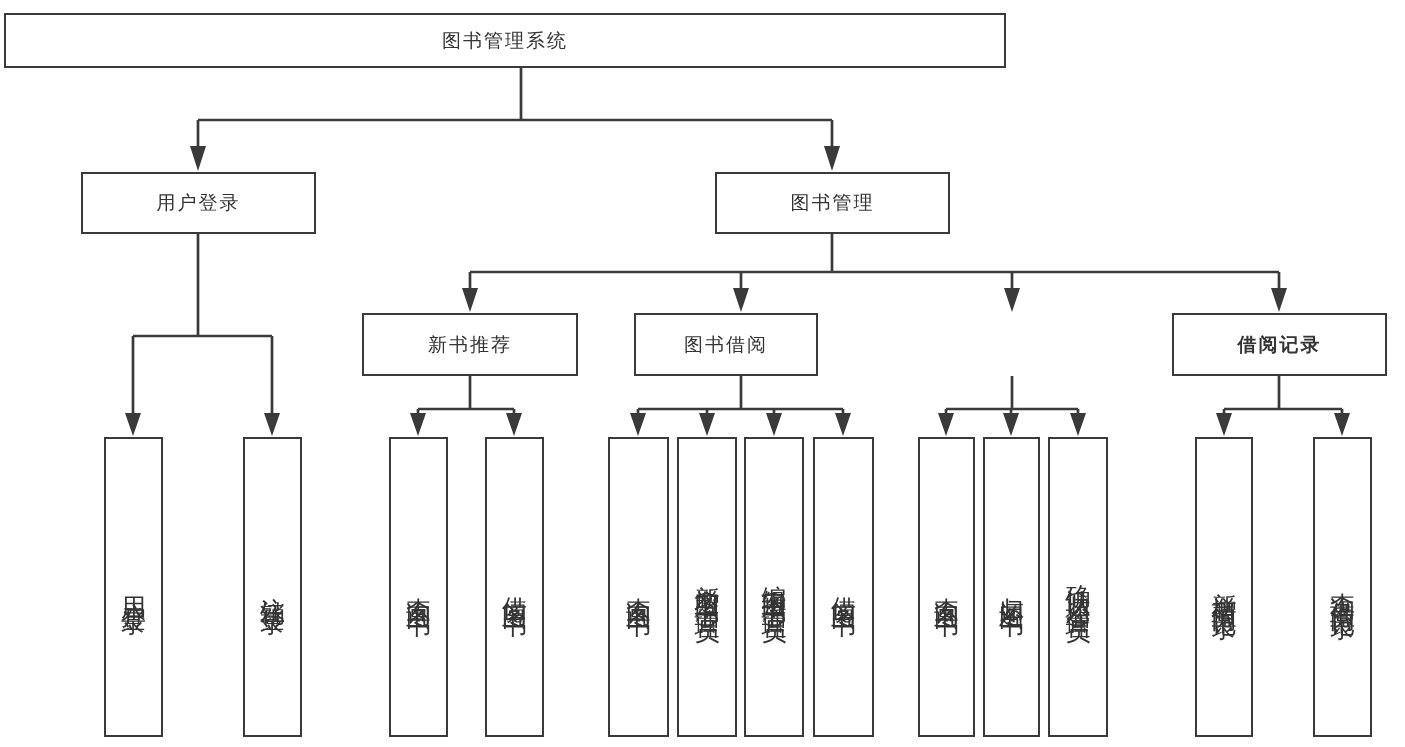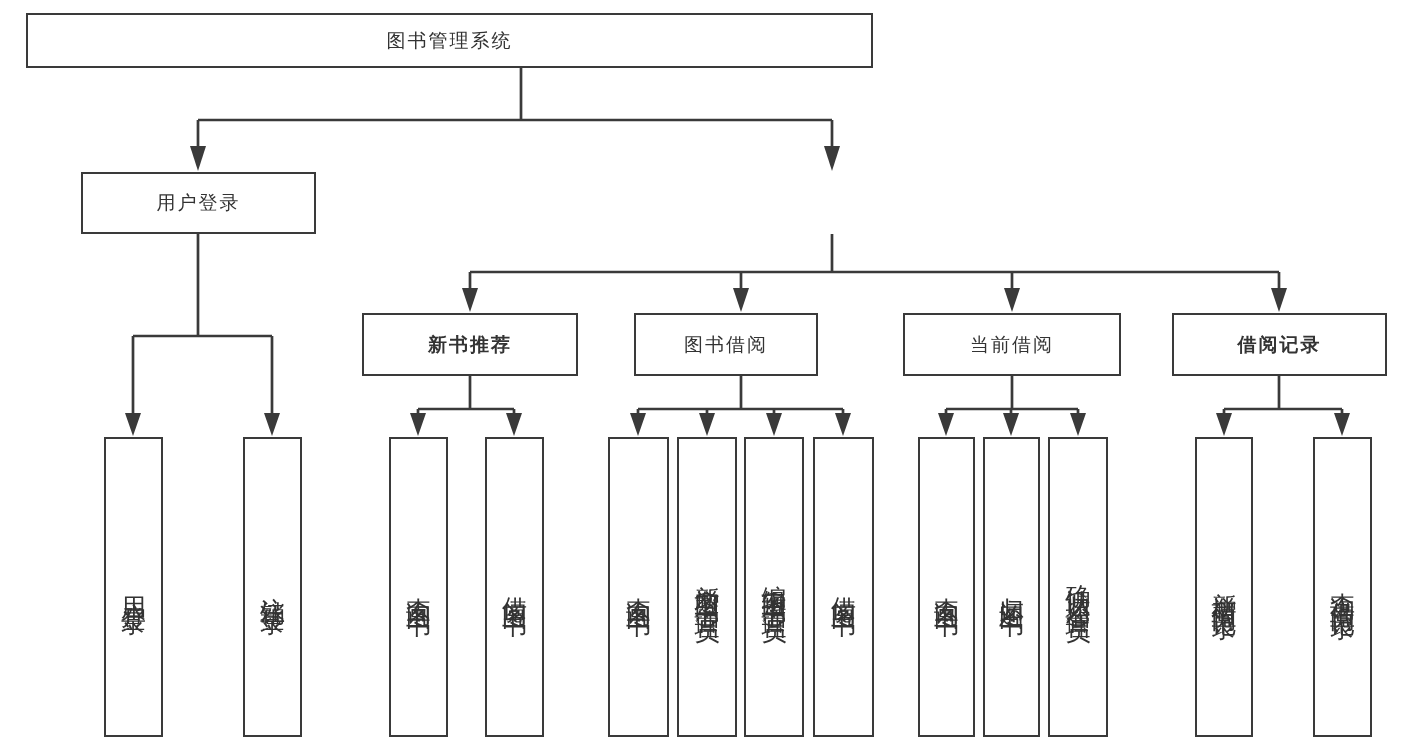--- a/index.html
+++ b/index.html
@@ -67,27 +67,27 @@
       <polygon points="766,413 782,413 774,436"></polygon>
       <polygon points="835,413 851,413 843,436"></polygon>
       <polygon points="938,413 954,413 946,436"></polygon>
       <polygon points="1003,413 1019,413 1011,436"></polygon>
       <polygon points="1070,413 1086,413 1078,436"></polygon>
       <polygon points="1216,413 1232,413 1224,436"></polygon>
       <polygon points="1334,413 1350,413 1342,436"></polygon>
     </g>
   </svg>
 
-  <div class="box h" style="left:26px; top:13px; width:847px; height:55px;">图书管理系统</div>
+  <div class="box h" style="left:4px; top:13px; width:1002px; height:55px;">图书管理系统</div>
 
   <div class="box h" style="left:81px; top:172px; width:235px; height:62px;">用户登录</div>
+  <div class="box h" style="left:715px; top:172px; width:235px; height:62px;">图书管理</div>
 
-  <div class="box h" style="left:362px; top:313px; width:216px; height:63px;font-weight:bold;">新书推荐</div>
+  <div class="box h" style="left:362px; top:313px; width:216px; height:63px;">新书推荐</div>
   <div class="box h" style="left:634px; top:313px; width:184px; height:63px;">图书借阅</div>
-  <div class="box h" style="left:903px; top:313px; width:218px; height:63px;">当前借阅</div>
   <div class="box h" style="left:1172px; top:313px; width:215px; height:63px;font-weight:bold;">借阅记录</div>
 
   <div class="box v" style="left:104px; top:437px; width:59px; height:300px;">
     <span class="txt">用户登录</span>
   </div>
   <div class="box v" style="left:243px; top:437px; width:59px; height:300px;">
     <span class="txt">注销登录</span>
   </div>
 
   <div class="box v" style="left:389px; top:437px; width:59px; height:300px;">

